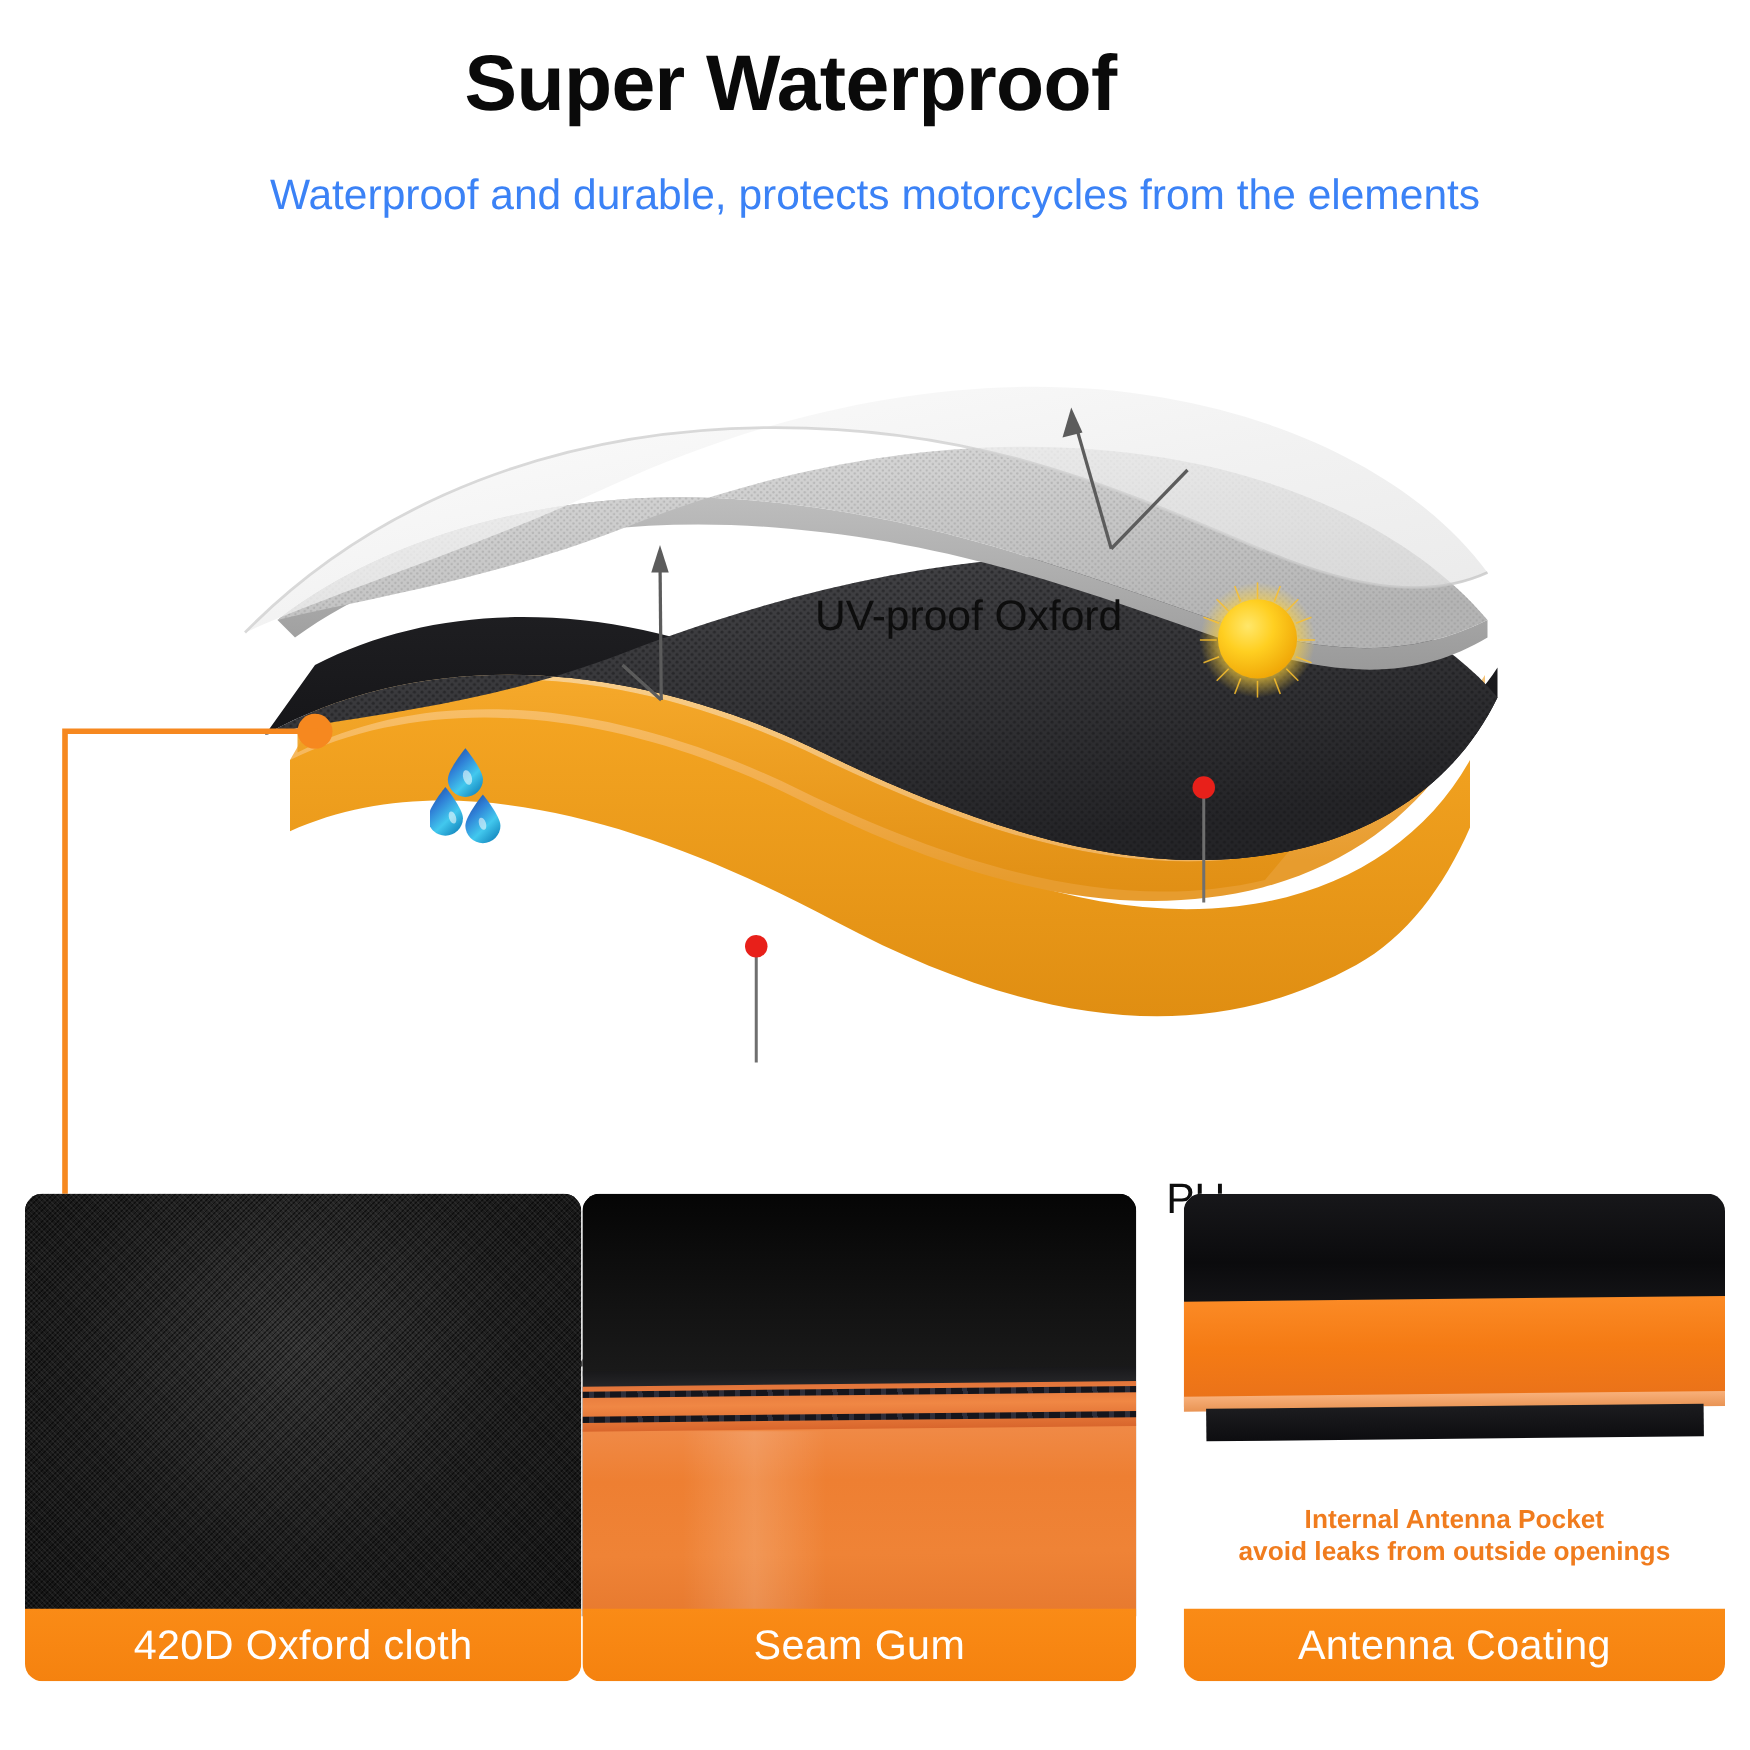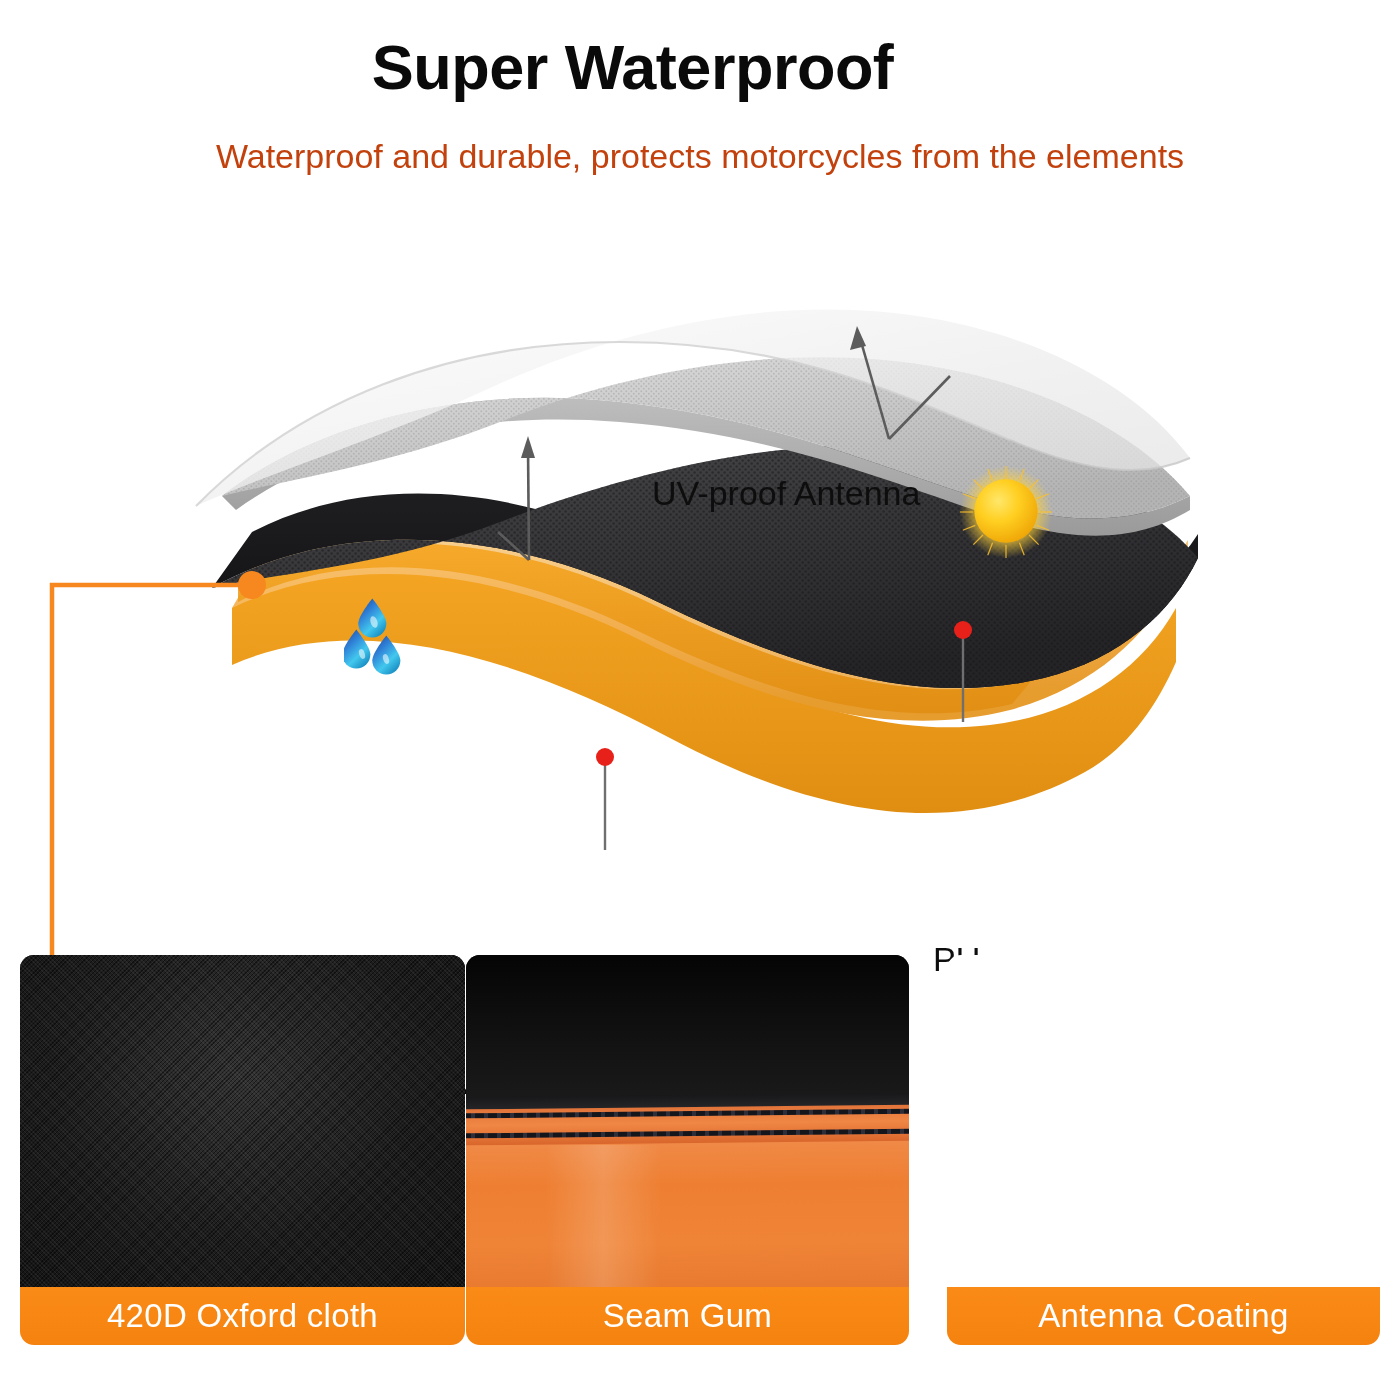--- a/index.html
+++ b/index.html
@@ -28,21 +28,21 @@
     letter-spacing: -0.5px;
     line-height: 1.05;
   }
   #header-subtitle {
     position: absolute;
     left: 0; top: 136px;
     width: 1400px;
     text-align: center;
     font-size: 34px;
     font-weight: normal;
-    color: #c2410c;
+    color: #3b82f6;
     line-height: 1.2;
   }
 
   
   #diagram {
     position: absolute;
     left: 0; top: 210px;
     width: 1400px;
     height: 730px;
   }
@@ -321,21 +321,21 @@
 
       <line x1="605" y1="547" x2="605" y2="640" stroke="#6f6f6f" stroke-width="2.4"></line>
       <circle cx="605" cy="547" r="9" fill="#e8201a"></circle>
 
       <line x1="963" y1="420" x2="963" y2="512" stroke="#6f6f6f" stroke-width="2.4"></line>
       <circle cx="963" cy="420" r="9" fill="#e8201a"></circle>
 
       <circle cx="252" cy="375" r="14" fill="#f6881f"></circle>
     </svg>
 
-    <div class="diagram-label" id="label-uv">UV-proof Antenna</div>
+    <div class="diagram-label" id="label-uv">UV-proof Oxford</div>
     <div class="diagram-label" id="label-oxford">420D Oxford cloth</div>
     <div class="diagram-label" id="label-pu">PU</div>
 
     <svg id="sun-icon" viewBox="0 0 100 100">
       <defs>
         <radialGradient id="sunGlow" cx="50%" cy="50%" r="50%">
           <stop offset="55%" stop-color="#ffd23a" stop-opacity="0.85"></stop>
           <stop offset="100%" stop-color="#ffd23a" stop-opacity="0"></stop>
         </radialGradient>
         <radialGradient id="sunBody" cx="38%" cy="34%" r="68%">
@@ -406,17 +406,25 @@
         <div class="p2-sheen"></div>
         <div class="p2-tape-dark"></div>
         <div class="p2-seam-band"></div>
         <div class="p2-stitch-a"></div>
         <div class="p2-stitch-b"></div>
       </div>
       <div class="panel-caption cap-2">Seam Gum</div>
     </div>
 
     <div class="panel" id="panel-3">
+      <div class="panel-photo" id="photo-3">
+        <div class="p3-black-top"></div>
+        <div class="p3-orange"></div>
+        <div class="p3-orange-lip"></div>
+        <div class="p3-black-strip"></div>
+        <div class="p3-note">Internal Antenna Pocket
+avoid leaks from outside openings</div>
+      </div>
       <div class="panel-caption cap-3">Antenna Coating</div>
     </div>
   </div>
 
 </div>
 
 </body></html>

